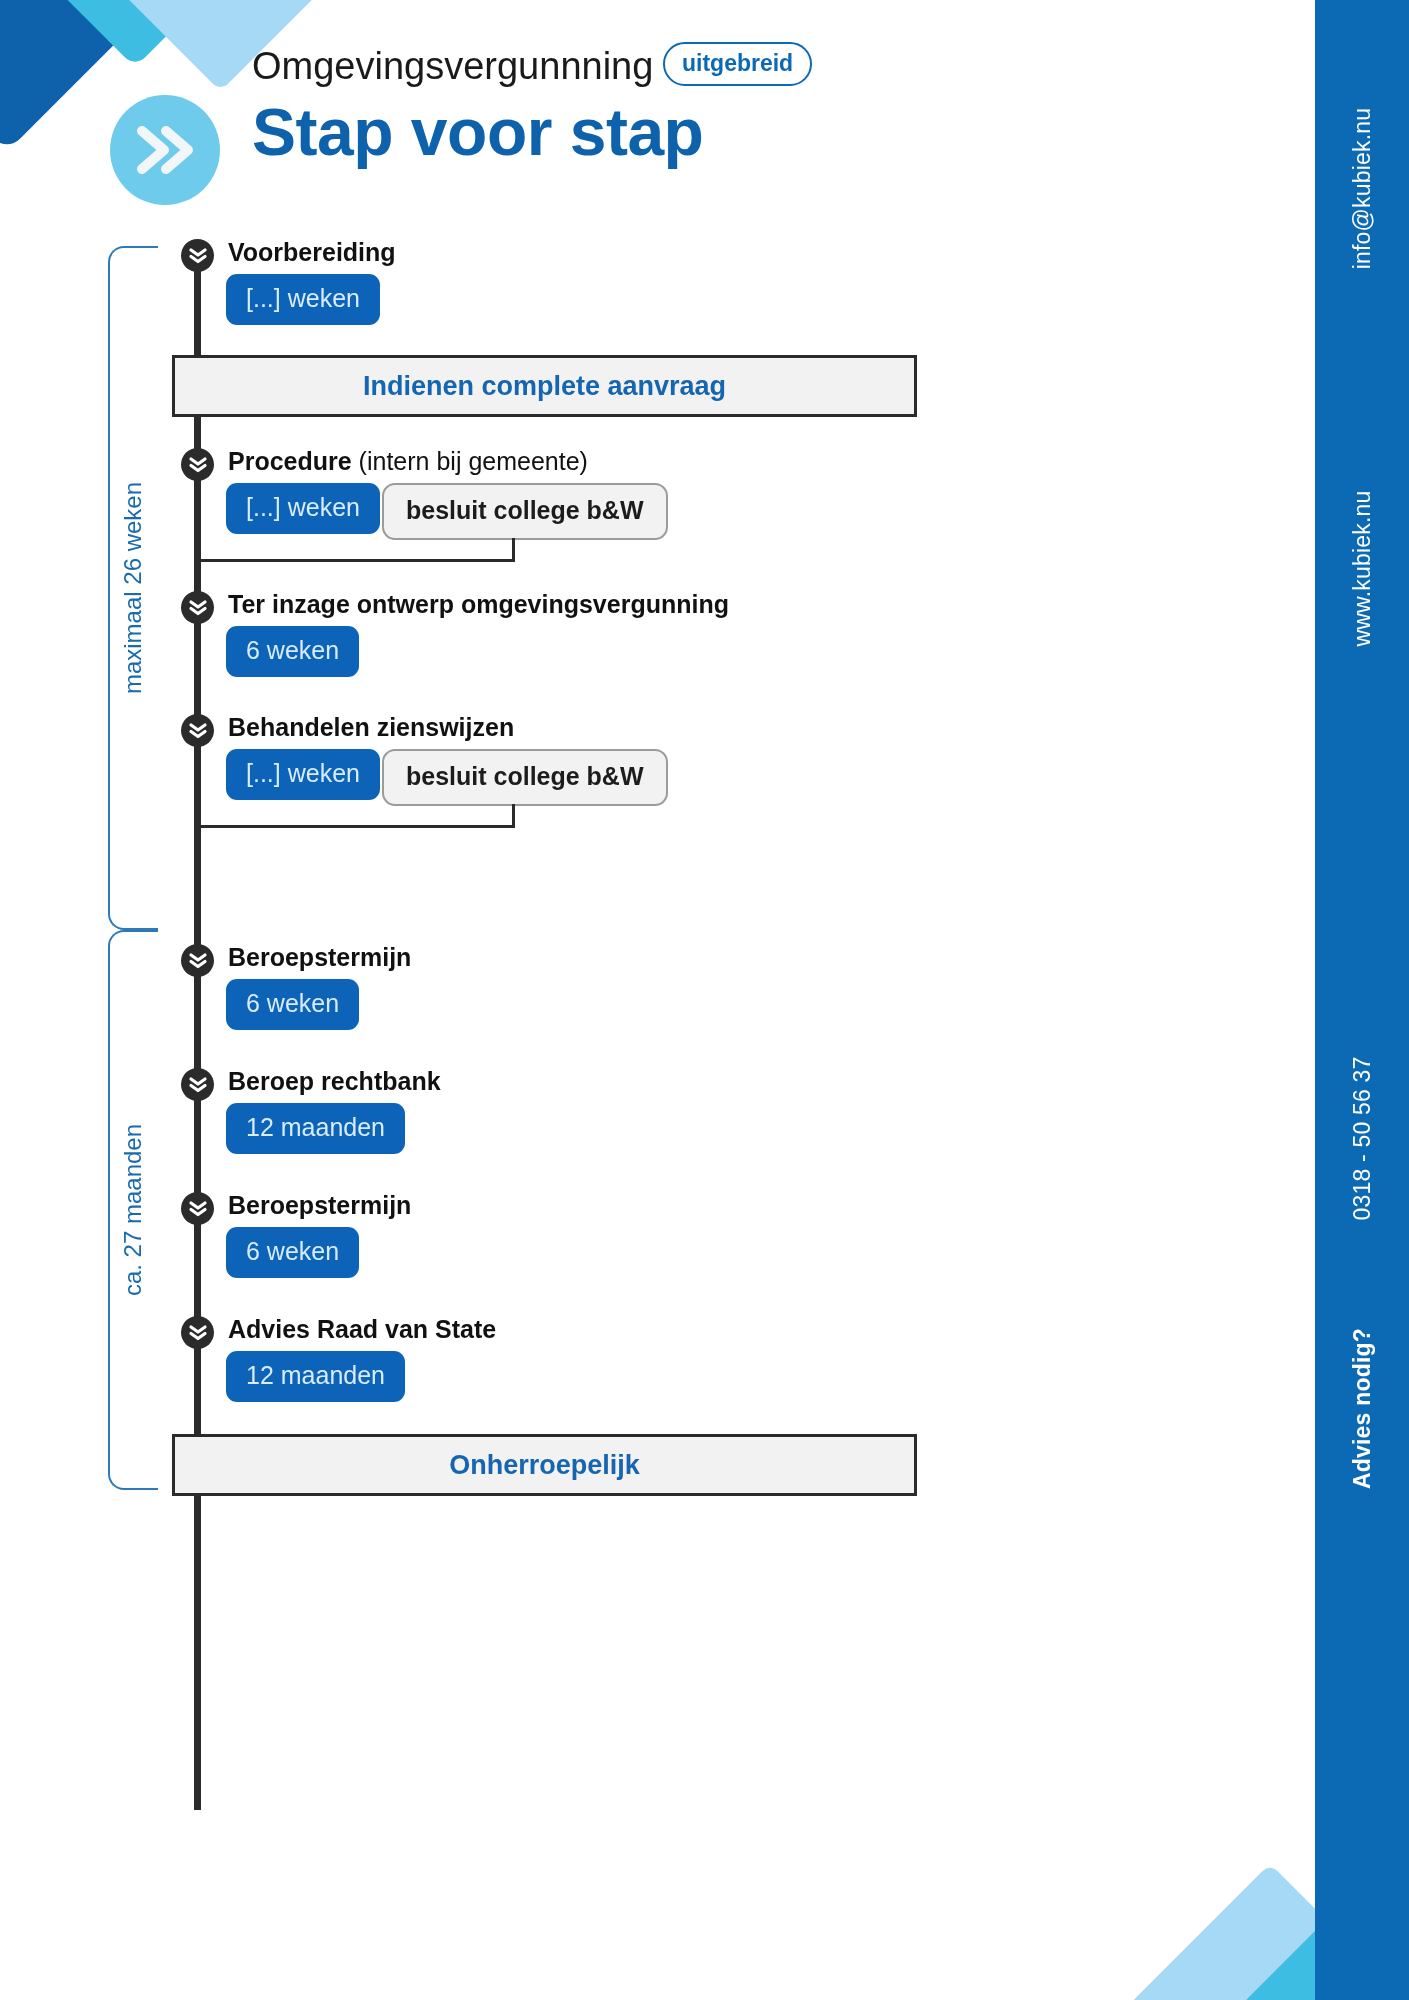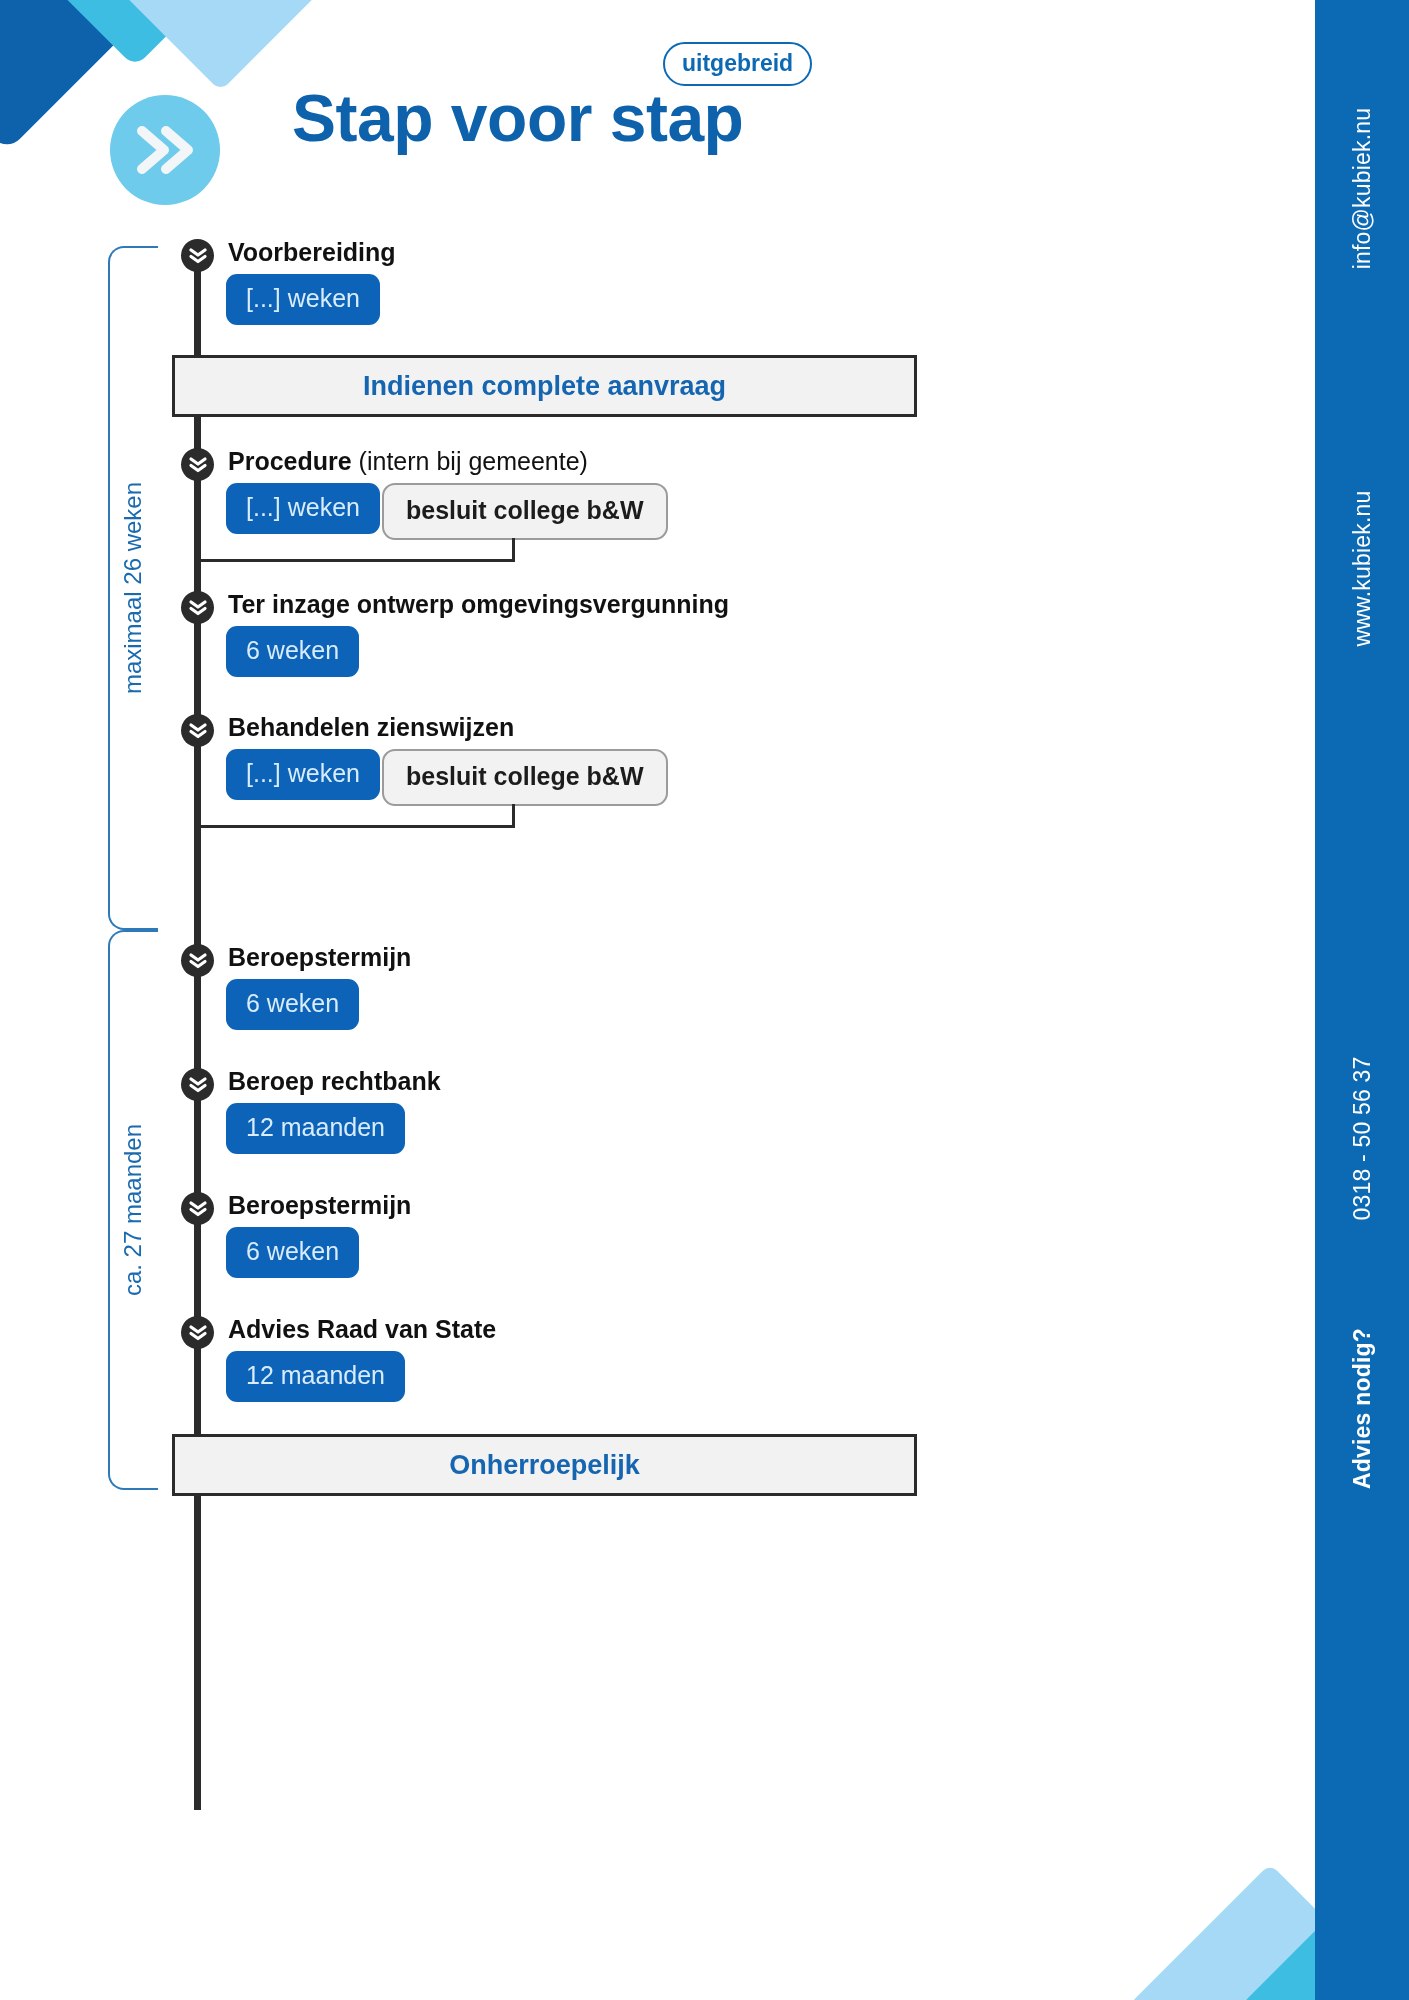--- a/index.html
+++ b/index.html
@@ -66,23 +66,23 @@
     font-size: 38px; color: #1a1a1a; white-space: nowrap;
   }
   .badge {
     position: absolute; left: 663px; top: 42px;
     border: 2px solid #0c69b4; border-radius: 22px;
     padding: 6px 17px 7px 17px;
     color: #0c69b4; font-weight: bold; font-size: 23px;
     white-space: nowrap;
   }
   .head-line2 {
-    position: absolute; left: 252px; top: 80px;
+    position: absolute; left: 252px; top: 94px;
     font-size: 66px; font-weight: bold; color: #0d62ab;
-    letter-spacing: -.5px; white-space: nowrap; margin-left: 40px;
+    letter-spacing: -.5px; white-space: nowrap;
   }
 
   
   .spine {
     position: absolute; left: 194px; top: 248px; width: 7px; height: 1562px;
     background: #2b2b2b; z-index: 2;
   }
   .node {
     position: absolute; left: 181px; width: 33px; height: 33px;
     z-index: 4;
@@ -172,20 +172,21 @@
   </div>
 
   <div class="logo-circle">
     <span>
       <svg width="62" height="50" viewBox="0 0 62 50">
         <path d="M8 6 L30 25 L8 44" fill="none" stroke="#f2f6f8" stroke-width="10" stroke-linecap="round" stroke-linejoin="round"></path>
         <path d="M32 6 L54 25 L32 44" fill="none" stroke="#f2f6f8" stroke-width="10" stroke-linecap="round" stroke-linejoin="round"></path>
       </svg>
     </span>
   </div>
+  <div class="head-line1">Omgevingsvergunnning</div>
   <div class="badge">uitgebreid</div>
   <div class="head-line2">Stap voor stap</div>
 
   <div class="spine"></div>
 
   <div class="bracket" style="top:246px;height:684px;"></div>
   <div class="bracket-label" style="top:246px;height:684px;">
     <span>maximaal 26 weken</span>
   </div>
 

